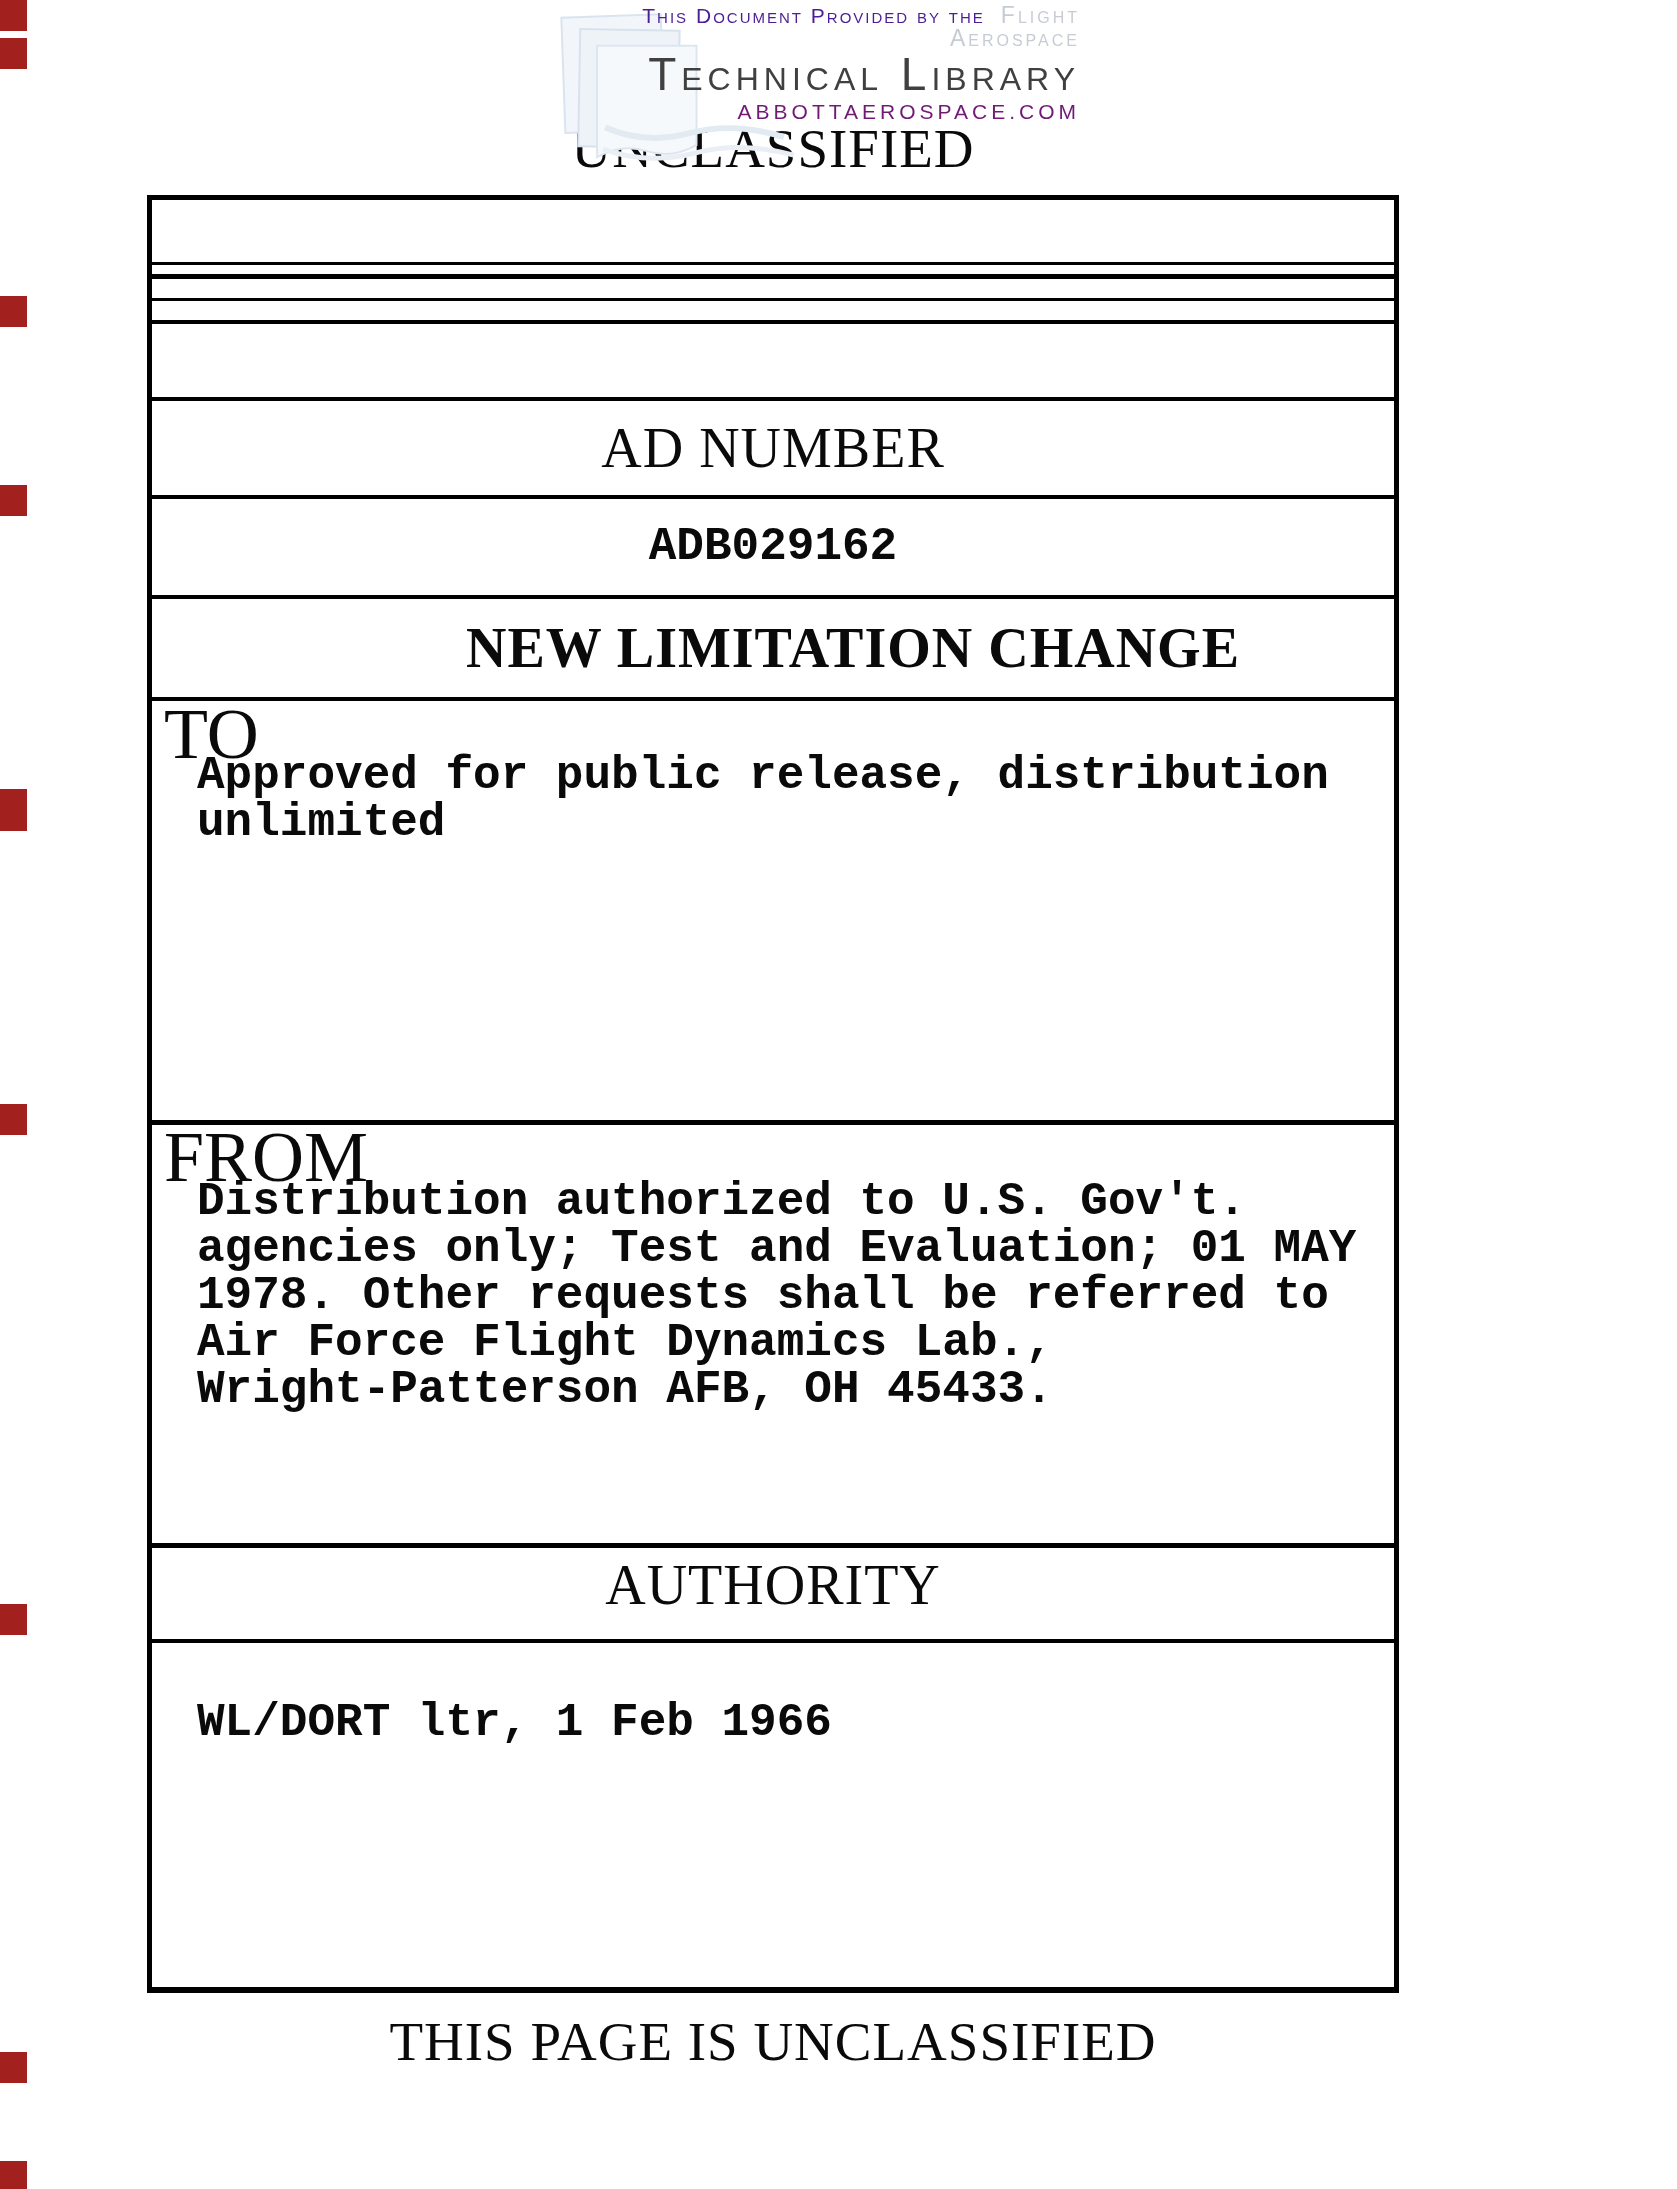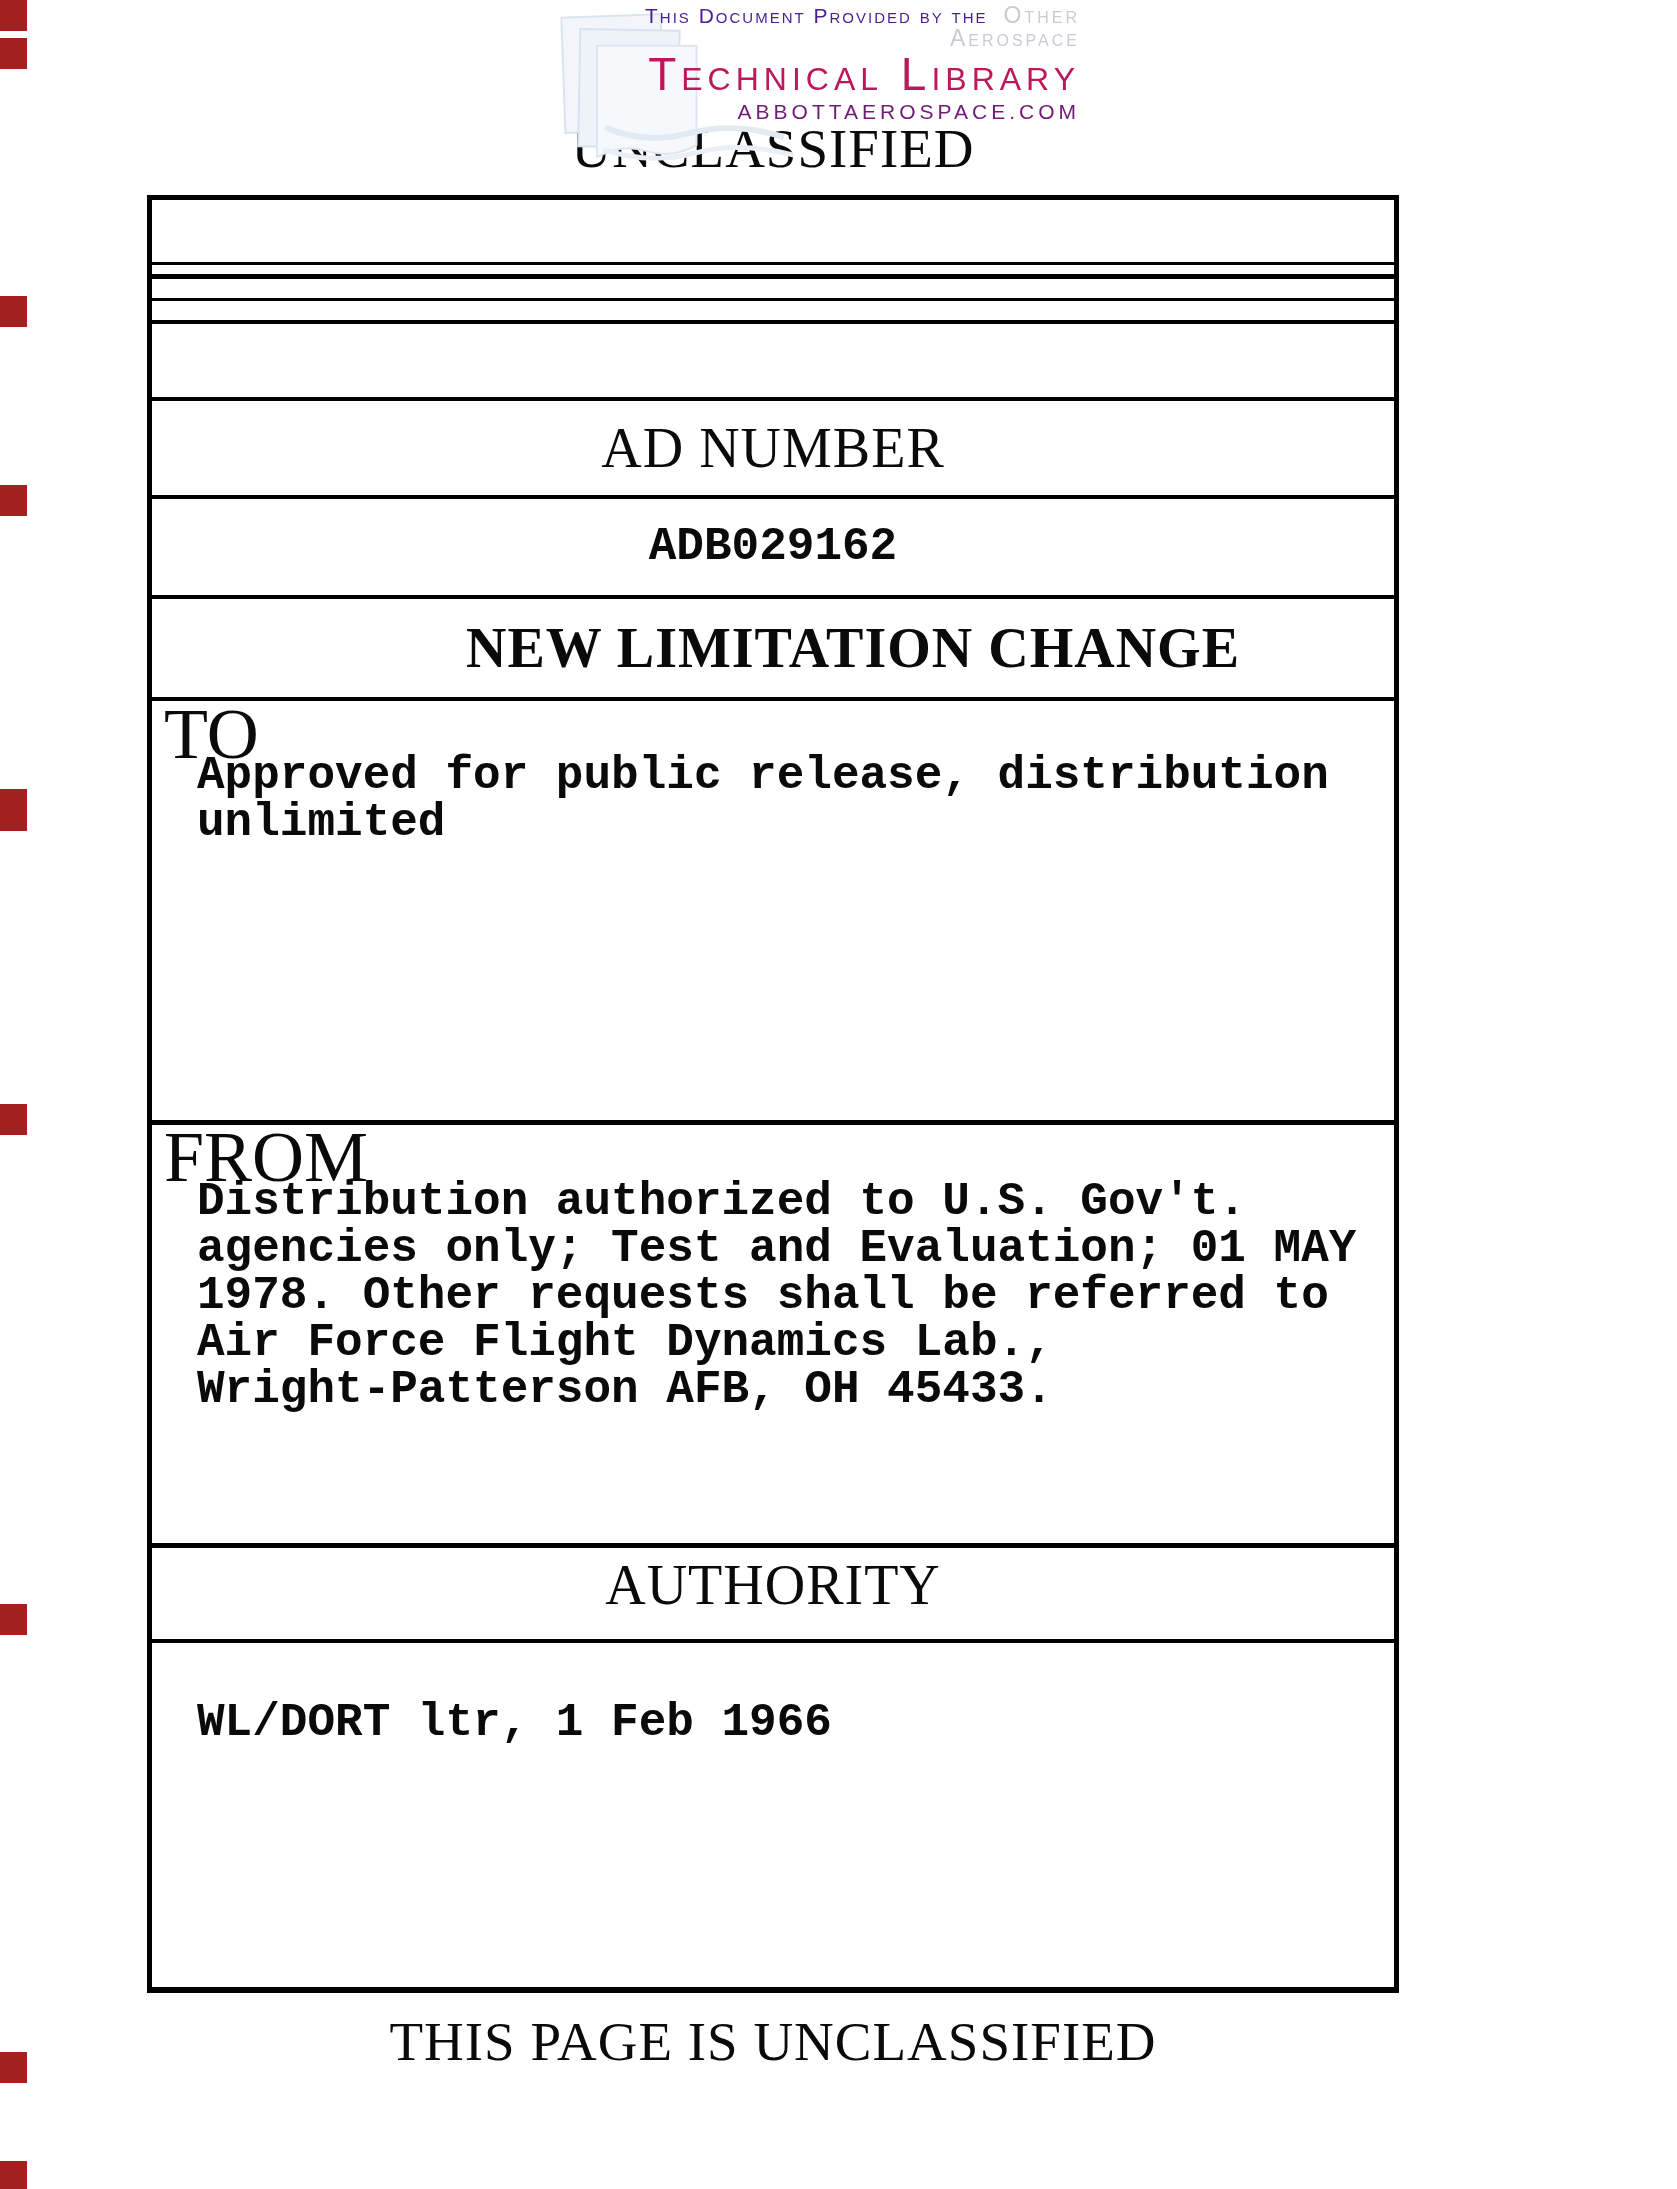--- a/index.html
+++ b/index.html
@@ -12,21 +12,21 @@
   
   .mark { position:absolute; left:0; width:27px; height:31px; background:#a2201e; }
 
   
   .logo { position:absolute; left:537px; top:4px; width:543px; text-align:right; z-index:2; }
   .logo-line1 { font-family:"Liberation Sans", sans-serif; font-variant:small-caps; line-height:1; }
   .logo-provided { font-size:21px; letter-spacing:2px; color:#4c1d95; }
   .logo-brand    { font-size:23px; letter-spacing:3px; color:#c7ccd4; margin-left:16px; }
   .logo-title {
     font-family:"Liberation Sans", sans-serif; font-variant:small-caps;
-    font-size:46px; letter-spacing:5px; color:#be185d; line-height:1.0; margin-top:1px;
+    font-size:46px; letter-spacing:5px; color:#404040; line-height:1.0; margin-top:1px;
   }
   .logo-site {
     font-family:"Liberation Sans", sans-serif; text-transform:uppercase;
     font-size:21px; letter-spacing:4px; color:#701a75; margin-top:3px;
   }
   .pages-icon { position:absolute; left:545px; top:10px; z-index:1; }
 
   
   .banner { position:absolute; left:147px; width:1252px; text-align:center; font-size:55px; letter-spacing:1px; color:#0a0a0a; }
   .banner-top { top:117px; }
@@ -87,21 +87,21 @@
   <svg class="pages-icon" width="299" height="159" viewBox="0 0 300 160">
     <rect x="18" y="6" width="100" height="116" transform="rotate(-2 68 64)" fill="#f2f6fa" stroke="#dae4ef" stroke-width="2"></rect>
     <rect x="34" y="20" width="100" height="118" transform="rotate(1 84 79)" fill="#eef3f8" stroke="#d8e2ee" stroke-width="2"></rect>
     <path d="M52 36 h100 v100 q-25 14 -50 6 t-50 6 z" fill="#f6f9fc" stroke="#dde6f0" stroke-width="2"></path>
     <path d="M60 118 q40 18 85 6 t95 4" fill="none" stroke="#e2eaf2" stroke-width="6"></path>
     <path d="M58 140 q45 16 92 4 t100 2" fill="none" stroke="#e9eff5" stroke-width="5"></path>
   </svg>
 
   <div class="logo">
     <div class="logo-line1">
-      <span class="logo-provided">This Document Provided by the</span><span class="logo-brand">Other Aerospace</span>
+      <span class="logo-provided">This Document Provided by the</span><span class="logo-brand">Flight Aerospace</span>
     </div>
     <div class="logo-title">Technical Library</div>
     <div class="logo-site">abbottaerospace.com</div>
   </div>
 
   <div class="banner banner-top">UNCLASSIFIED</div>
 
   <div class="form">
     <div class="hline h1"></div>
     <div class="hline h2"></div>

